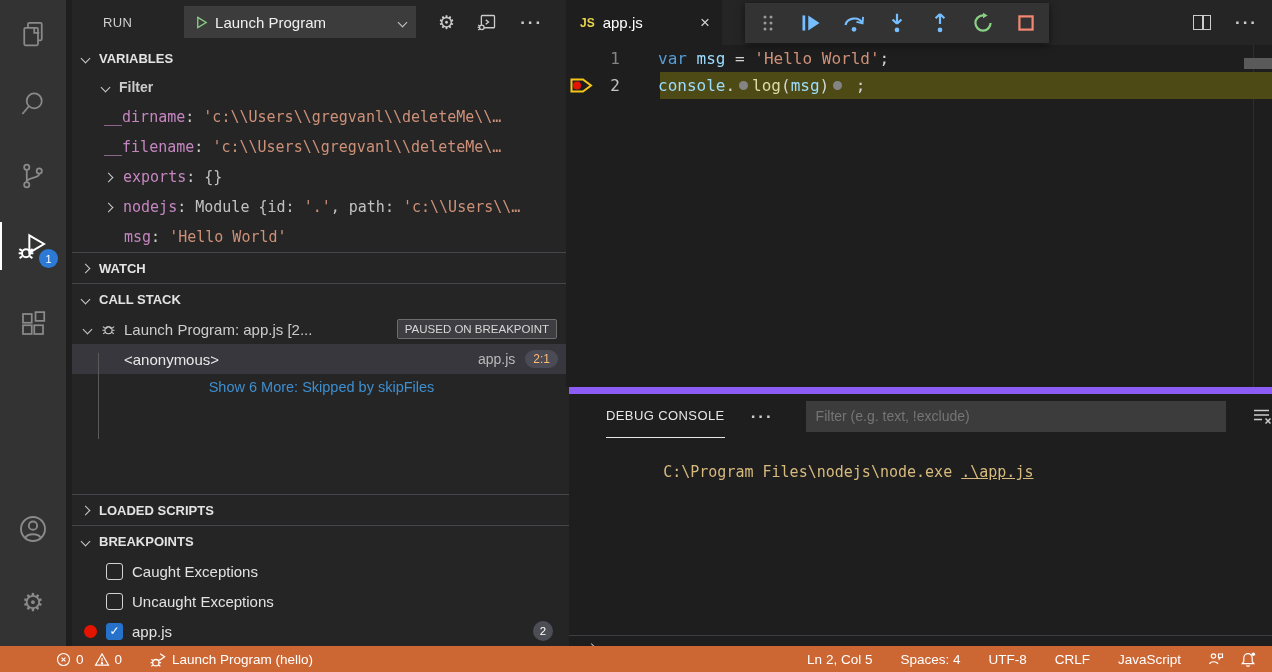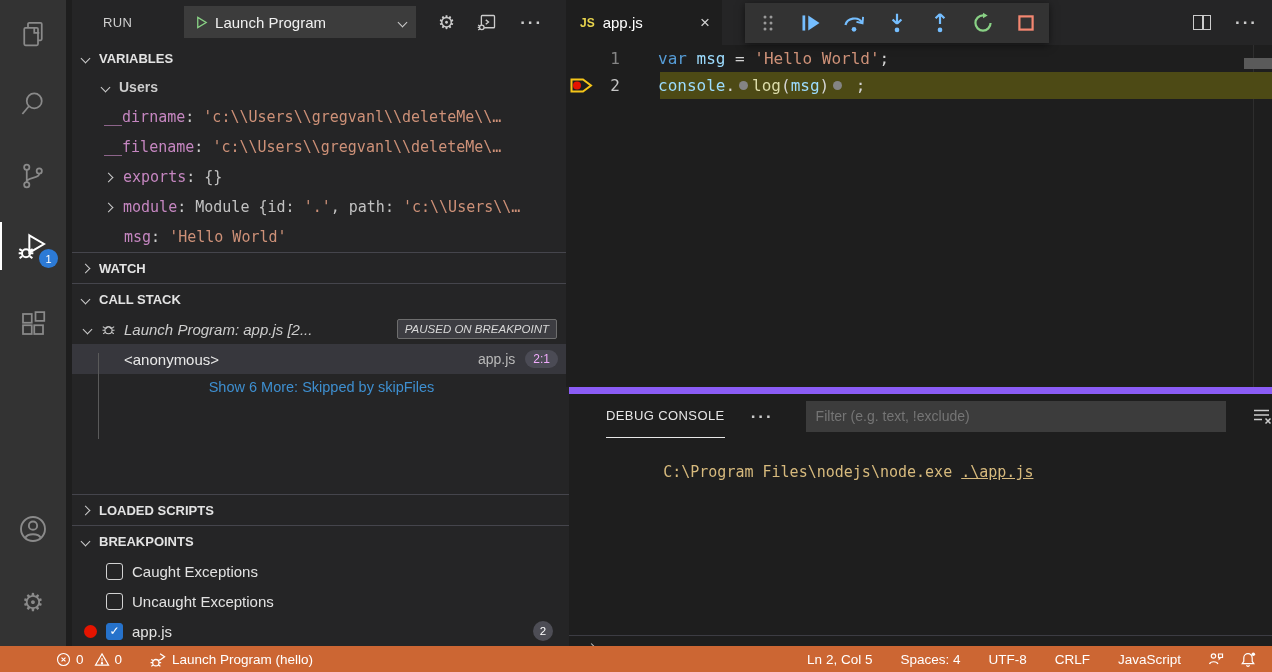--- a/index.html
+++ b/index.html
@@ -35,29 +35,29 @@
   .scope-row { padding-left:30px; font-family:"Liberation Sans", sans-serif; font-weight:bold; font-size:14px; }
   .scope-row .chv { margin-right:10px; }
   .vrow { padding-left:52px; }
   .vrow.noTwist { padding-left:32px; }
   .vrow .chv { margin-right:11px; }
   .vn { color:#c586c0; }
   .vc { color:#cccccc; }
   .vv { color:#ce9178; }
   .vg { color:#c2c2c2; }
 
-  .session-row { height:30px; display:flex; align-items:center; padding:0 14px 0 12px; font-size:15px; color:#cccccc; flex:none; cursor:pointer;font-style:italic; }
+  .session-row { height:30px; display:flex; align-items:center; padding:0 14px 0 12px; font-size:15px; color:#cccccc; flex:none; cursor:pointer; }
   .session-row .chv { margin-right:9px; }
   .session-row svg { margin-right:7px; flex:none; }
   .session-label { flex:1; white-space:nowrap; overflow:hidden; }
   .paused-badge { font-size:11.5px; color:#d8d8d8; background:#3d3d42; border:1px solid #6e6e6e; border-radius:2px; padding:3px 7px; white-space:nowrap; }
   .frame-row { height:30px; display:flex; align-items:center; background:#37373d; padding:0 13px 0 52px; font-size:15px; color:#e8e8e8; flex:none; cursor:pointer; }
   .frame-name { flex:1; }
   .frame-file { color:#b9b9b9; font-size:14px; margin-right:10px; }
-  .pos-pill { background:#4b4b55; color:#f0abfc; border-radius:10px; font-size:12px; padding:2px 8px; }
+  .pos-pill { background:#4b4b55; color:#fdba74; border-radius:10px; font-size:12px; padding:2px 8px; }
   .showmore-row { height:26px; display:flex; align-items:center; justify-content:center; font-size:14.5px; color:#3e8fd0; flex:none; cursor:pointer; }
   .tree-guide { position:absolute; left:26px; top:353px; width:1px; height:86px; background:#5a5a5a; }
 
   .sb-spacer { flex:1; }
 
   .bp-row { height:30px; display:flex; align-items:center; flex:none; font-size:15px; color:#e2e2e2; padding-right:10px; cursor:pointer; }
   .bp-dot { width:13px; height:13px; border-radius:50%; background:#e51400; margin-left:12px; flex:none; }
   .cb { width:17px; height:17px; border:1.5px solid #d2d2d2; border-radius:3px; margin:0 9px 0 34px; flex:none; background:transparent; }
   .bp-row .cb.after-dot { margin-left:9px; }
   .cb.checked { background:#2672cb; border-color:#2672cb; color:#fff; font-size:12px; display:flex; align-items:center; justify-content:center; }
@@ -192,36 +192,36 @@
       </span>
     </div>
 
     <div class="sec-header">
       <span class="chv"></span>
       <span>VARIABLES</span>
     </div>
 
     <div class="srow scope-row">
       <span class="chv"></span>
-      <span>Users</span>
+      <span>Filter</span>
     </div>
 
     <div class="srow vrow noTwist">
       <span class="vn">__dirname</span><span class="vc">: </span><span class="vv">'c:\\Users\\gregvanl\\deleteMe\\…</span>
     </div>
     <div class="srow vrow noTwist">
       <span class="vn">__filename</span><span class="vc">: </span><span class="vv">'c:\\Users\\gregvanl\\deleteMe\…</span>
     </div>
     <div class="srow vrow" style="padding-left:33px">
       <span class="chv r"></span>
       <span class="vn">exports</span><span class="vc">: </span><span class="vg">{}</span>
     </div>
     <div class="srow vrow" style="padding-left:33px">
       <span class="chv r"></span>
-      <span class="vn">module</span><span class="vc">: </span><span class="vg">Module {id: </span><span class="vv">'.'</span><span class="vg">, path: </span><span class="vv">'c:\\Users\\…</span>
+      <span class="vn">nodejs</span><span class="vc">: </span><span class="vg">Module {id: </span><span class="vv">'.'</span><span class="vg">, path: </span><span class="vv">'c:\\Users\\…</span>
     </div>
     <div class="srow vrow">
       <span class="vn">msg</span><span class="vc">: </span><span class="vv">'Hello World'</span>
     </div>
 
     <div class="sec-header bordered">
       <span class="chv r"></span>
       <span>WATCH</span>
     </div>
 

